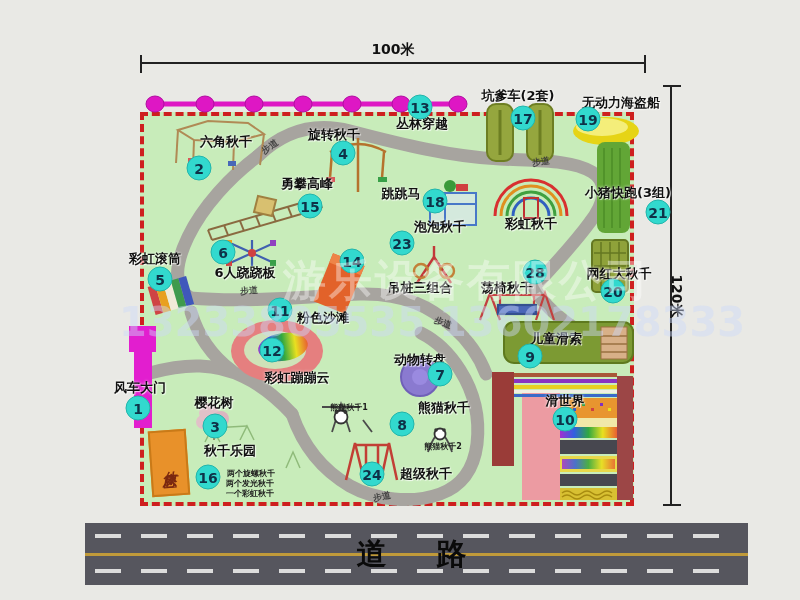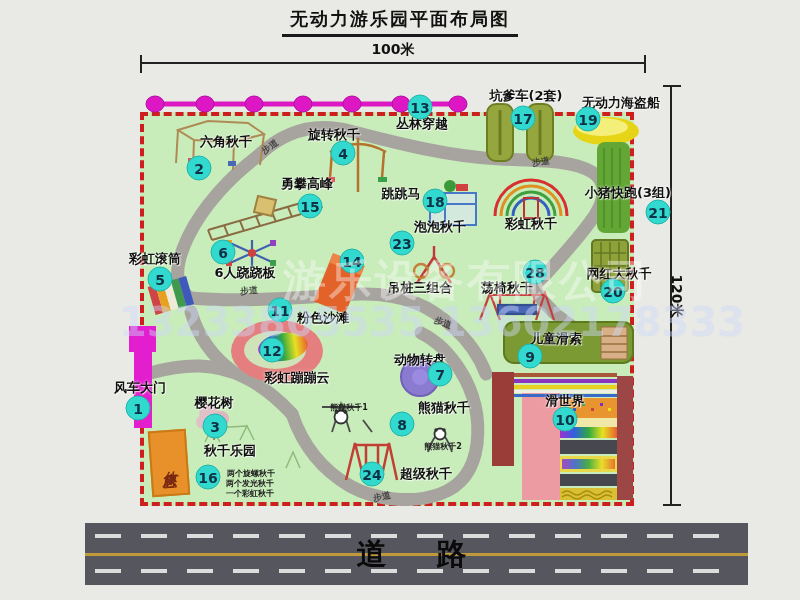--- a/index.html
+++ b/index.html
@@ -55,21 +55,20 @@
   .road .dash.top{top:11px;} .road .dash.bottom{top:46px;}
   .road .center-line{position:absolute;left:0;right:0;top:30px;height:3px;background:#c09a3a;}
   .road-label{position:absolute;left:0;right:0;top:50%;transform:translateY(-50%);text-align:center;
     font-size:30px;font-weight:bold;color:#0a0a0a;letter-spacing:10px;white-space:pre;}
 </style>
 </head>
 <body>
 
 <div id="stage">
 
-  <div class="page-title">无动力游乐园平面布局图</div>
 
   <div class="dim-h"></div>
   <div class="dim-label-h">100米</div>
   <div class="dim-v"></div>
   <div class="dim-label-v">120米</div>
 
   <div class="park-map"></div>
 
   <svg id="gfx" viewBox="0 0 800 600">
     <defs>
@@ -339,21 +338,21 @@
       <div class="map-label" style="left: 297px; top: 378px;">彩虹蹦蹦云</div>
       <div class="badge" style="left: 272px; top: 350px;">12</div>
       <div class="map-label" style="left: 422px; top: 124px;">丛林穿越</div>
       <div class="badge" style="left: 420px; top: 107px;">13</div>
       <div class="map-label" style="left: 420px; top: 288px;">吊桩三组合</div>
       <div class="badge" style="left: 352px; top: 261px;">14</div>
       <div class="map-label" style="left: 307px; top: 184px;">勇攀高峰</div>
       <div class="badge" style="left: 310px; top: 206px;">15</div>
       <div class="map-label" style="left: 230px; top: 451px;">秋千乐园</div>
       <div class="badge" style="left: 208px; top: 477px;">16</div>
-      <div class="map-label" style="left: 518px; top: 96px; margin-left: 8px;">坑爹车(2套)</div>
+      <div class="map-label" style="left: 518px; top: 96px;">坑爹车(2套)</div>
       <div class="badge" style="left: 523px; top: 118px;">17</div>
       <div class="map-label" style="left: 401px; top: 194px;">跳跳马</div>
       <div class="badge" style="left: 435px; top: 201px;">18</div>
       <div class="map-label" style="left: 621px; top: 103px;">无动力海盗船</div>
       <div class="badge" style="left: 588px; top: 119px;">19</div>
       <div class="map-label" style="left: 619px; top: 274px;">网红大秋千</div>
       <div class="badge" style="left: 613px; top: 291px;">20</div>
       <div class="map-label" style="left: 628px; top: 193px;">小猪快跑(3组)</div>
       <div class="badge" style="left: 634px; top: 212px; margin-left: 24px;">21</div>
       <div class="map-label" style="left: 507px; top: 288px;">荡椅秋千</div>

